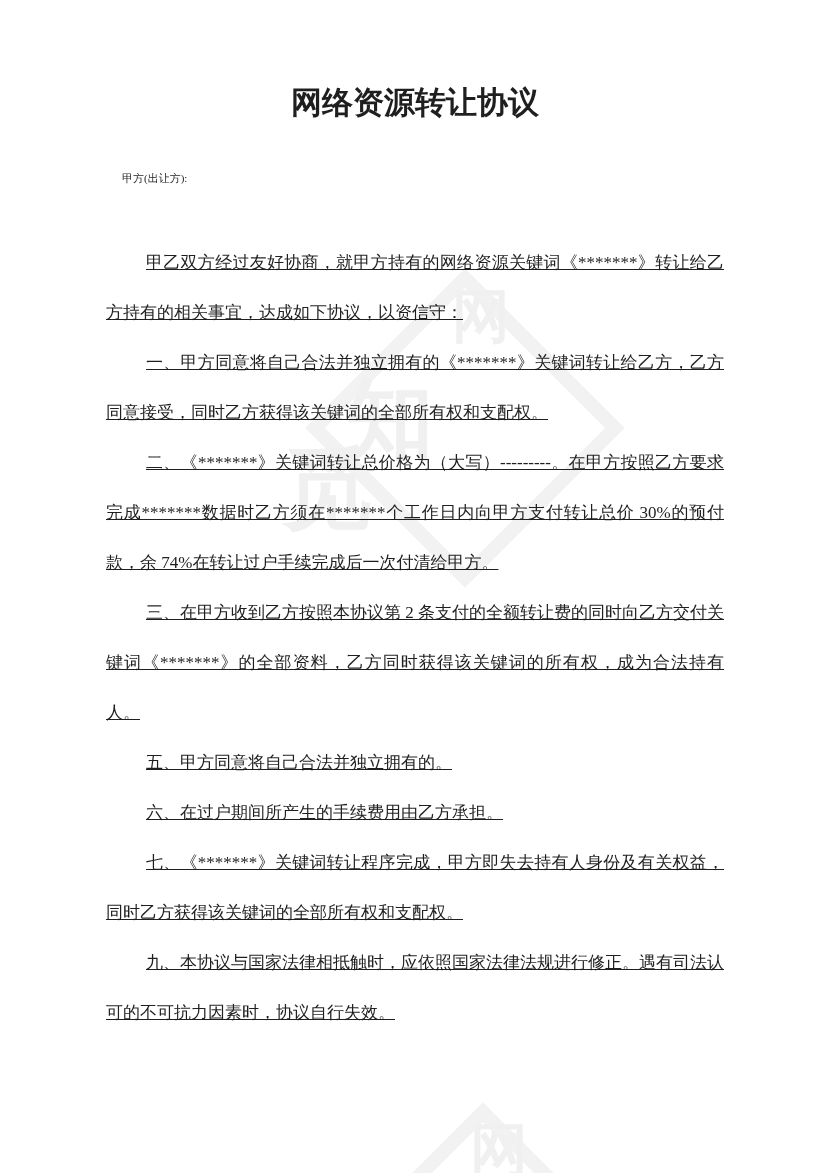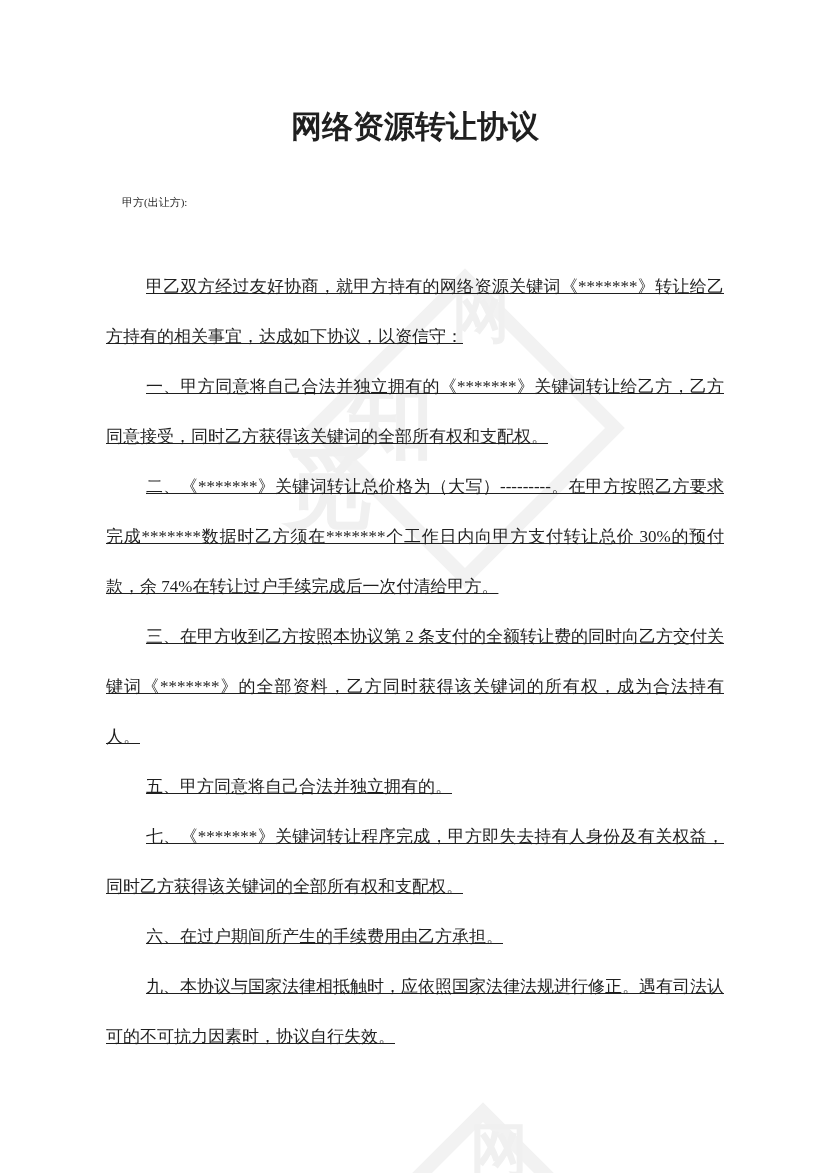--- a/index.html
+++ b/index.html
@@ -44,21 +44,21 @@
   
   .wm2-diamond { left: 370px; top: 1149px; }
   .wm2-char-wang { left: 470px; top: 1122px; font-size: 58px; }
   
   .content {
     position: relative;
     z-index: 1;
   }
   .doc-title {
     margin: 0;
-    padding-top: 110px;
+    padding-top: 86px;
     font-size: 31px;
     line-height: 34px;
     font-weight: bold;
     text-align: center;
     letter-spacing: 0px;
   }
   .body-area {
     margin: 0 106px;
     font-size: 17px;
   }
@@ -102,19 +102,19 @@
     <h1 class="doc-title">网络资源转让协议</h1>
 
     <div class="body-area">
       <p class="party party-a">甲方(出让方):</p>
 
       <p class="para para-first">甲乙双方经过友好协商，就甲方持有的网络资源关键词《*******》转让给乙方持有的相关事宜，达成如下协议，以资信守：</p>
       <p class="para">一、甲方同意将自己合法并独立拥有的《*******》关键词转让给乙方，乙方同意接受，同时乙方获得该关键词的全部所有权和支配权。</p>
       <p class="para">二、《*******》关键词转让总价格为（大写）---------。在甲方按照乙方要求完成*******数据时乙方须在*******个工作日内向甲方支付转让总价 30%的预付款，余 74%在转让过户手续完成后一次付清给甲方。</p>
       <p class="para">三、在甲方收到乙方按照本协议第 2 条支付的全额转让费的同时向乙方交付关键词《*******》的全部资料，乙方同时获得该关键词的所有权，成为合法持有人。</p>
       <p class="para">五、甲方同意将自己合法并独立拥有的。</p>
+      <p class="para">六、在过户期间所产生的手续费用由乙方承担。</p>
       <p class="para">七、《*******》关键词转让程序完成，甲方即失去持有人身份及有关权益，同时乙方获得该关键词的全部所有权和支配权。</p>
-      <p class="para">六、在过户期间所产生的手续费用由乙方承担。</p>
       <p class="para">九、本协议与国家法律相抵触时，应依照国家法律法规进行修正。遇有司法认可的不可抗力因素时，协议自行失效。</p>
     </div>
   </div>
 
 </div>
 
 </body></html>

